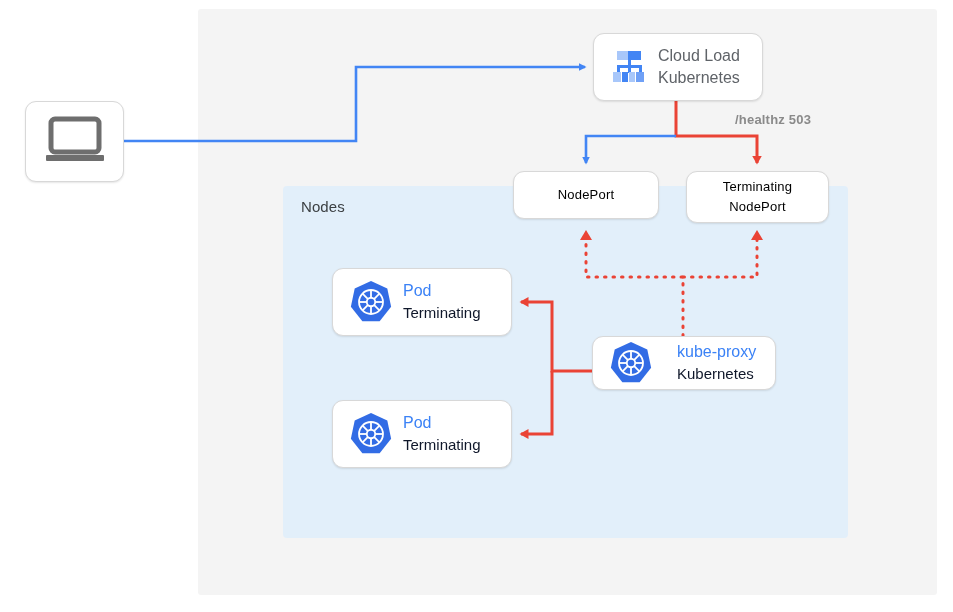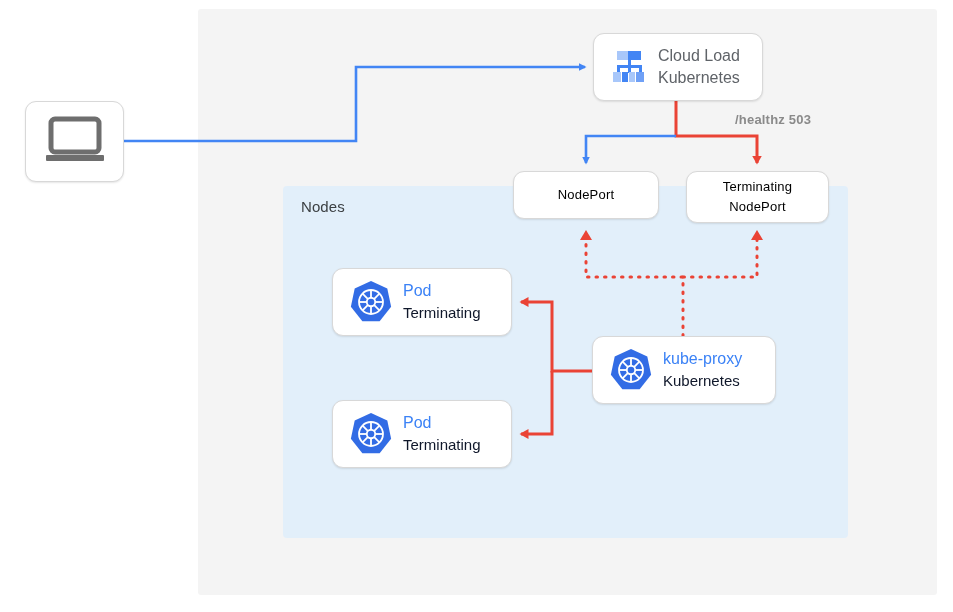--- a/index.html
+++ b/index.html
@@ -97,21 +97,21 @@
     align-items: center;
     justify-content: center;
   }
   
   #client-card   { left: 25px;  top: 101px; width: 99px;  height: 81px; }
   #clb-card      { left: 593px; top: 33px;  width: 170px; height: 68px; padding-left: 8px; }
   #nodeport-card { left: 513px; top: 171px; width: 146px; height: 48px; }
   #hcnp-card     { left: 686px; top: 171px; width: 143px; height: 52px; }
   #pod1-card     { left: 332px; top: 268px; width: 180px; height: 68px; padding-left: 6px; }
   #pod2-card     { left: 332px; top: 400px; width: 180px; height: 68px; padding-left: 6px; }
-  #kubeproxy-card{ left: 592px; top: 336px; width: 184px; height: 68px; padding-left: 6px; }
+  #kubeproxy-card{ left: 592px; top: 336px; width: 184px; height: 54px; padding-left: 6px; gap: 14px; }
 
   .healthz-label {
     position: absolute;
     left: 690px; top: 112px;
     font-size: 13px;
     font-weight: bold;
     color: #8a8a8a;
     letter-spacing: 0.2px;
     white-space: nowrap;
     margin-left: 45px;

